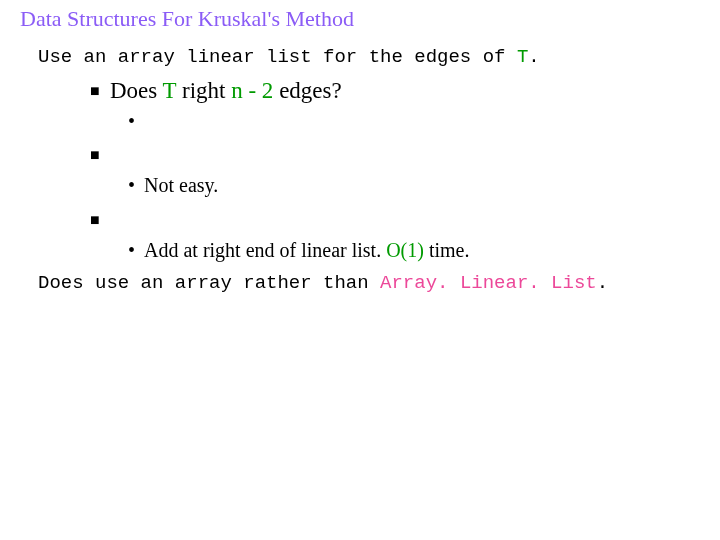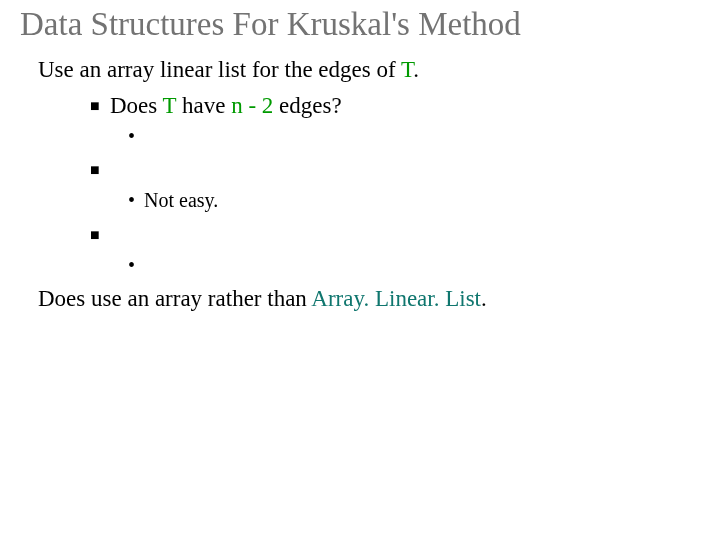--- a/index.html
+++ b/index.html
@@ -12,33 +12,34 @@
     color: #000;
   }
   .slide {
     width: 720px;
     height: 540px;
     position: relative;
     box-sizing: border-box;
     padding: 6px 20px 0 20px;
   }
   .title {
-    font-size: 33px;
-    color: #737373;
+    font-size: 22px;
+    color: #8b5cf6;
     margin: 0 0 14px 0;
     padding-left: 0px;
     letter-spacing: 0px;
     white-space: nowrap;
   }
   .body {
     padding-left: 18px;
   }
   .lvl1 {
-    font-size: 23px;
+    font-size: 19px;
     margin: 4px 0 10px 0;
+    font-family: Liberation Mono, monospace;
   }
   .lvl2 {
     font-size: 23px;
     margin: 8px 0 6px 0;
     padding-left: 52px;
     display: flex;
     align-items: flex-start;
   }
   .lvl2 .bullet {
     flex: 0 0 auto;
@@ -58,40 +59,40 @@
     align-items: flex-start;
   }
   .lvl3 .bullet {
     flex: 0 0 auto;
     width: 16px;
     line-height: 22px;
   }
   .lvl3 .text {
     flex: 1 1 auto;
   }
-  .red { color: #0f766e; }
+  .red { color: #ec4899; }
   .green { color: #009a00; }
 </style>
 </head>
 <body>
 
 <div class="slide">
 
   <div class="title">Data Structures For Kruskal's Method</div>
 
   <div class="body">
 
     <div class="lvl1">
       <span>Use an array linear list for the edges of </span><span class="green">T</span><span>.</span>
     </div>
 
     <div class="lvl2">
       <span class="bullet">■</span>
       <span class="text">
-        <span>Does </span><span class="green">T</span><span> have </span><span class="green">n - 2</span><span> edges?</span>
+        <span>Does </span><span class="green">T</span><span> right </span><span class="green">n - 2</span><span> edges?</span>
       </span>
     </div>
 
     <div class="lvl3">
       <span class="bullet">•</span>
     </div>
 
     <div class="lvl2">
       <span class="bullet">■</span>
     </div>
@@ -100,20 +101,23 @@
       <span class="bullet">•</span>
       <span class="text">Not easy.</span>
     </div>
 
     <div class="lvl2">
       <span class="bullet">■</span>
     </div>
 
     <div class="lvl3">
       <span class="bullet">•</span>
+      <span class="text">
+        <span>Add at right end of linear list. </span><span class="green">O(1)</span><span> time.</span>
+      </span>
     </div>
 
     <div class="lvl1">
       <span>Does use an array rather than </span><span class="red">Array. Linear. List</span><span>.</span>
     </div>
 
   </div>
 </div>
 
 </body></html>

